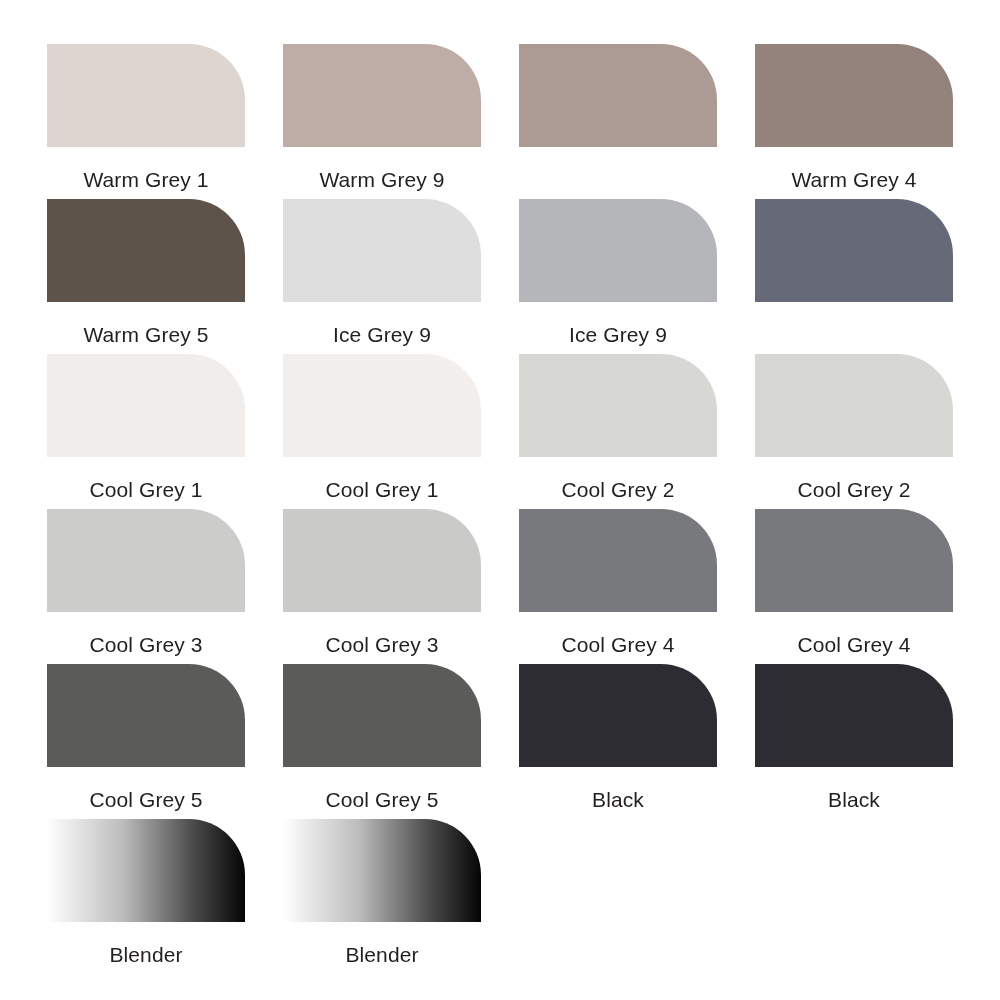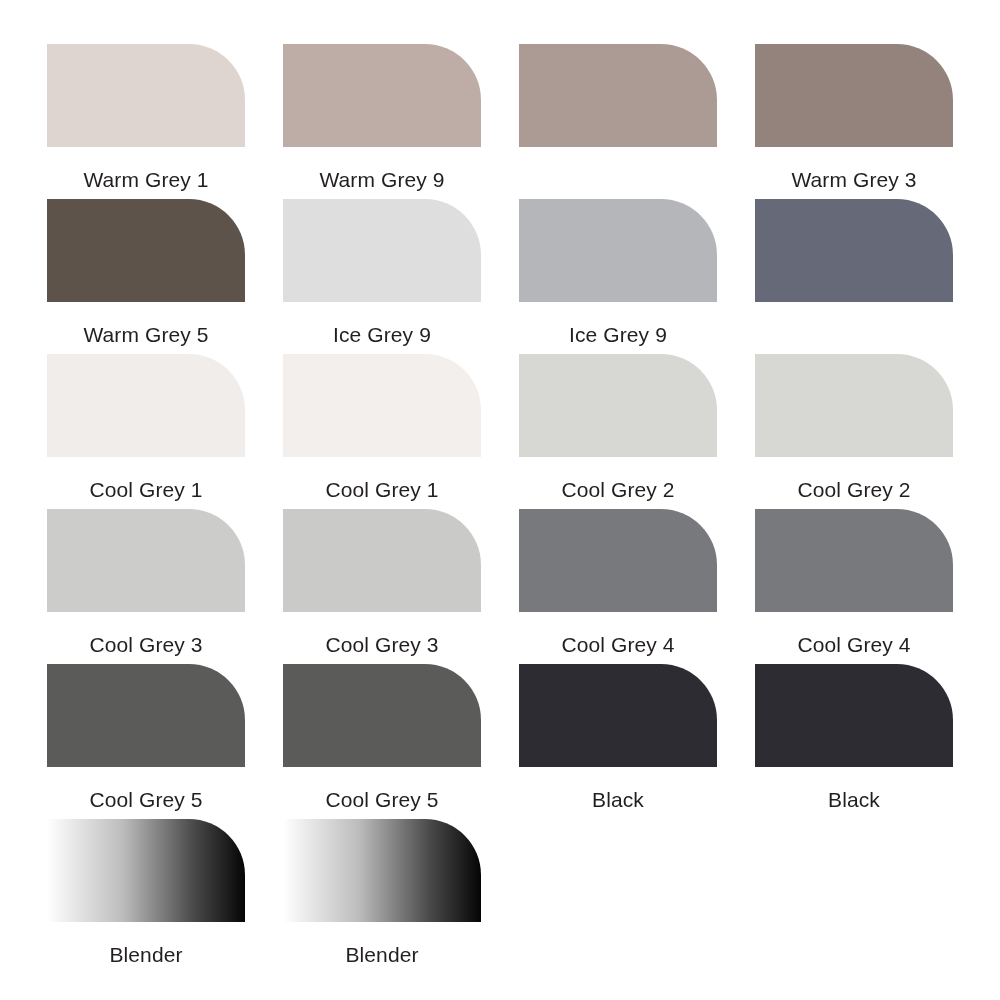--- a/index.html
+++ b/index.html
@@ -61,21 +61,21 @@
     </div>
     <div class="swatch-cell">
       <div class="swatch-chip" style="background-color: rgb(190, 173, 167);"></div>
       <div class="swatch-label">Warm Grey 9</div>
     </div>
     <div class="swatch-cell">
       <div class="swatch-chip" style="background-color: rgb(172, 155, 148);"></div>
     </div>
     <div class="swatch-cell">
       <div class="swatch-chip" style="background-color: rgb(148, 131, 124);"></div>
-      <div class="swatch-label">Warm Grey 3</div>
+      <div class="swatch-label">Warm Grey 4</div>
     </div>
     <div class="swatch-cell">
       <div class="swatch-chip" style="background-color: rgb(94, 83, 75);"></div>
       <div class="swatch-label">Warm Grey 5</div>
     </div>
     <div class="swatch-cell">
       <div class="swatch-chip" style="background-color: rgb(222, 222, 222);"></div>
       <div class="swatch-label">Ice Grey 9</div>
     </div>
     <div class="swatch-cell">

